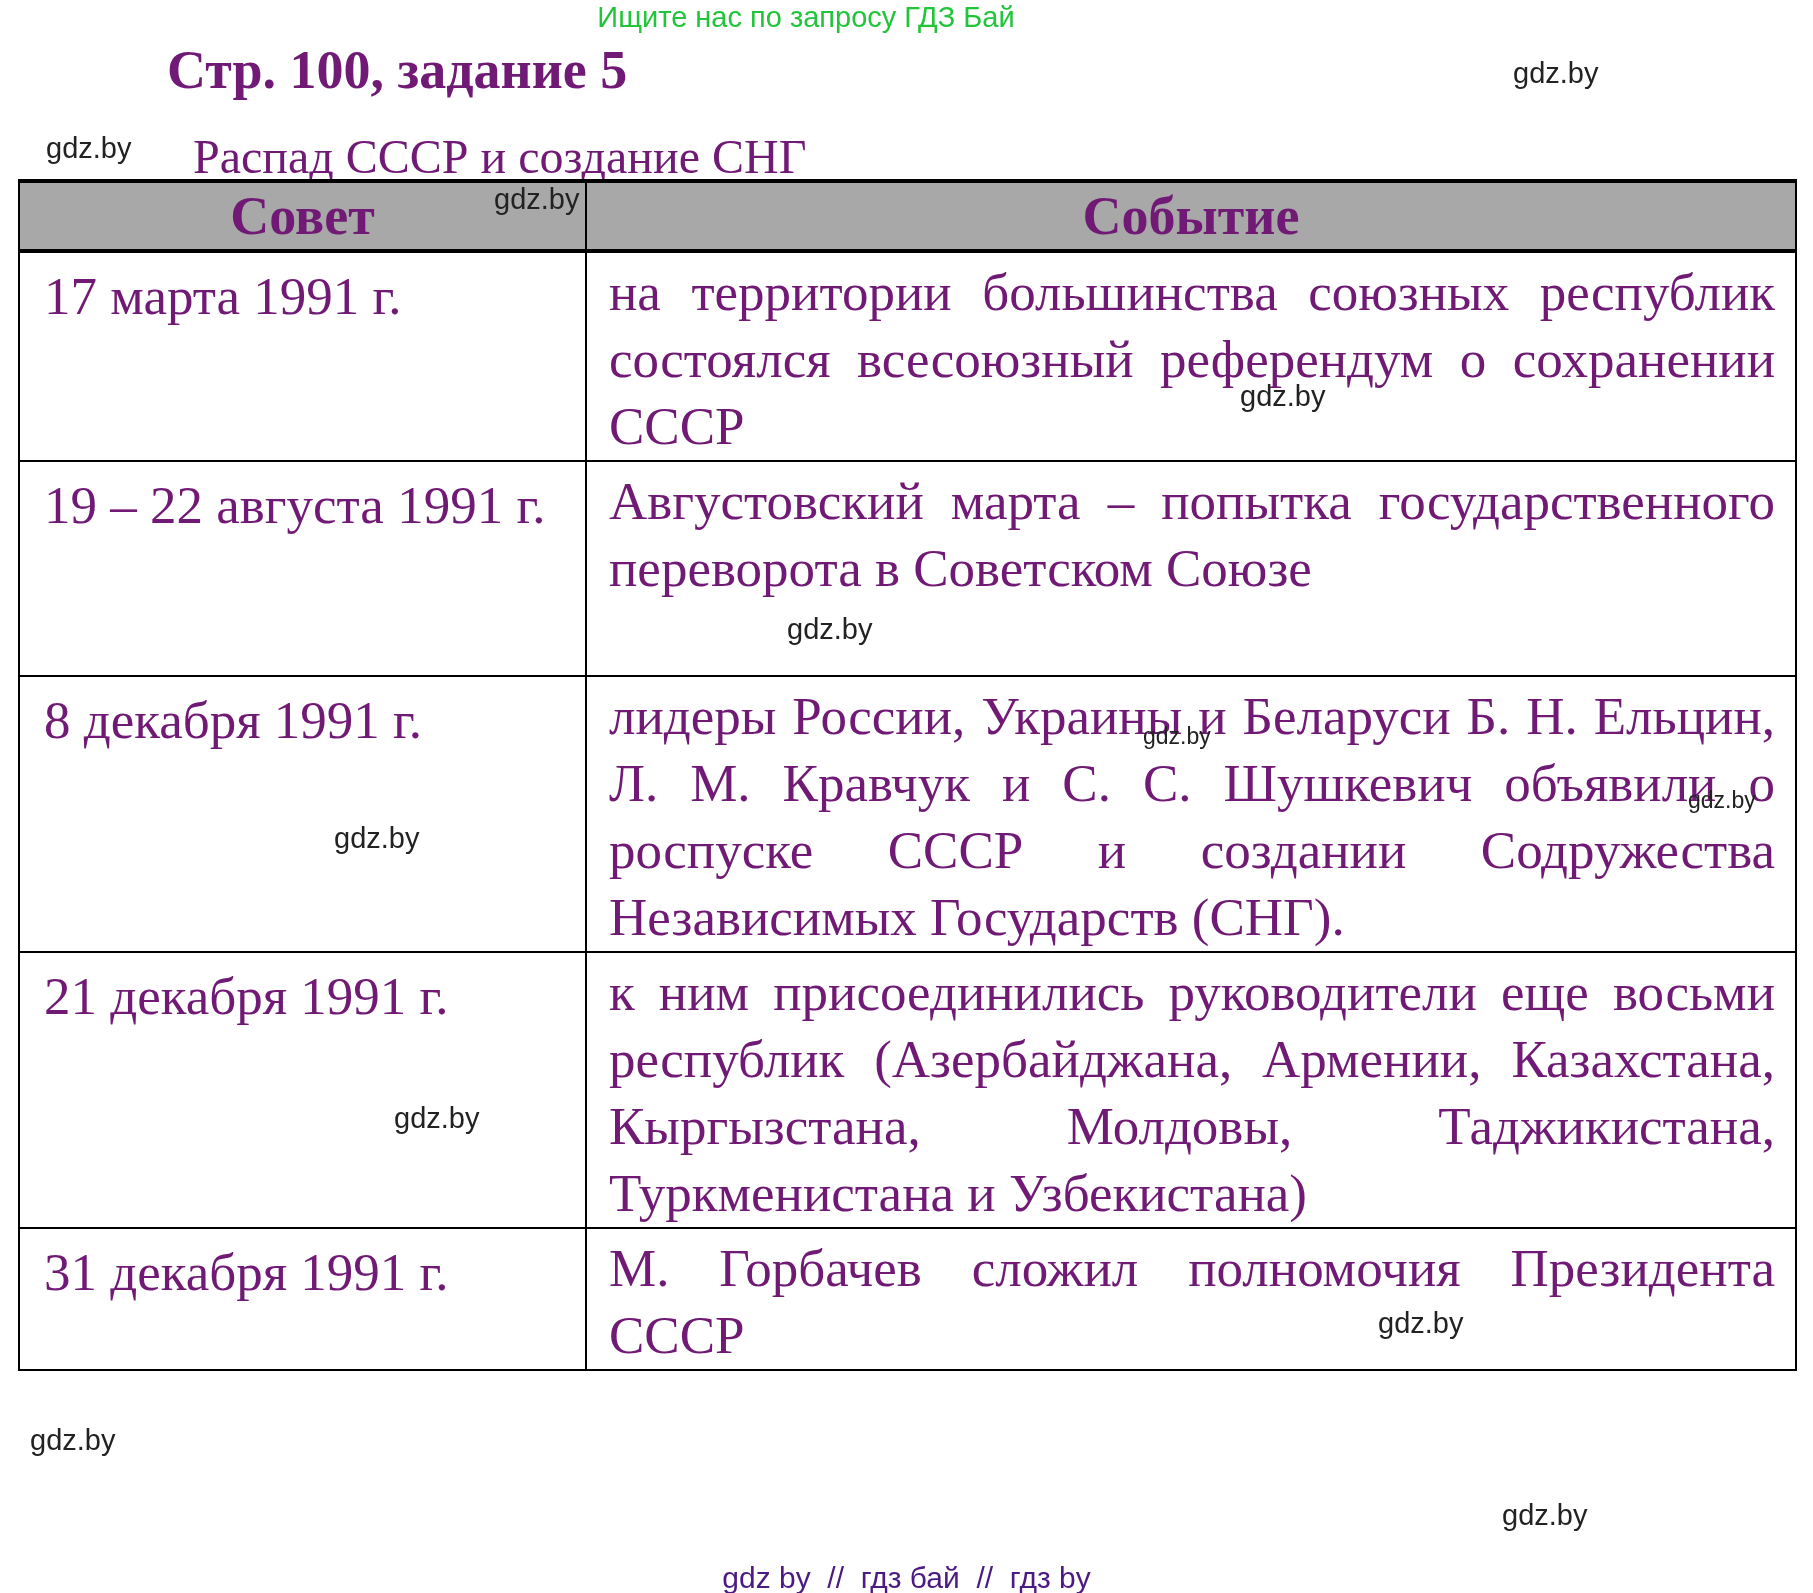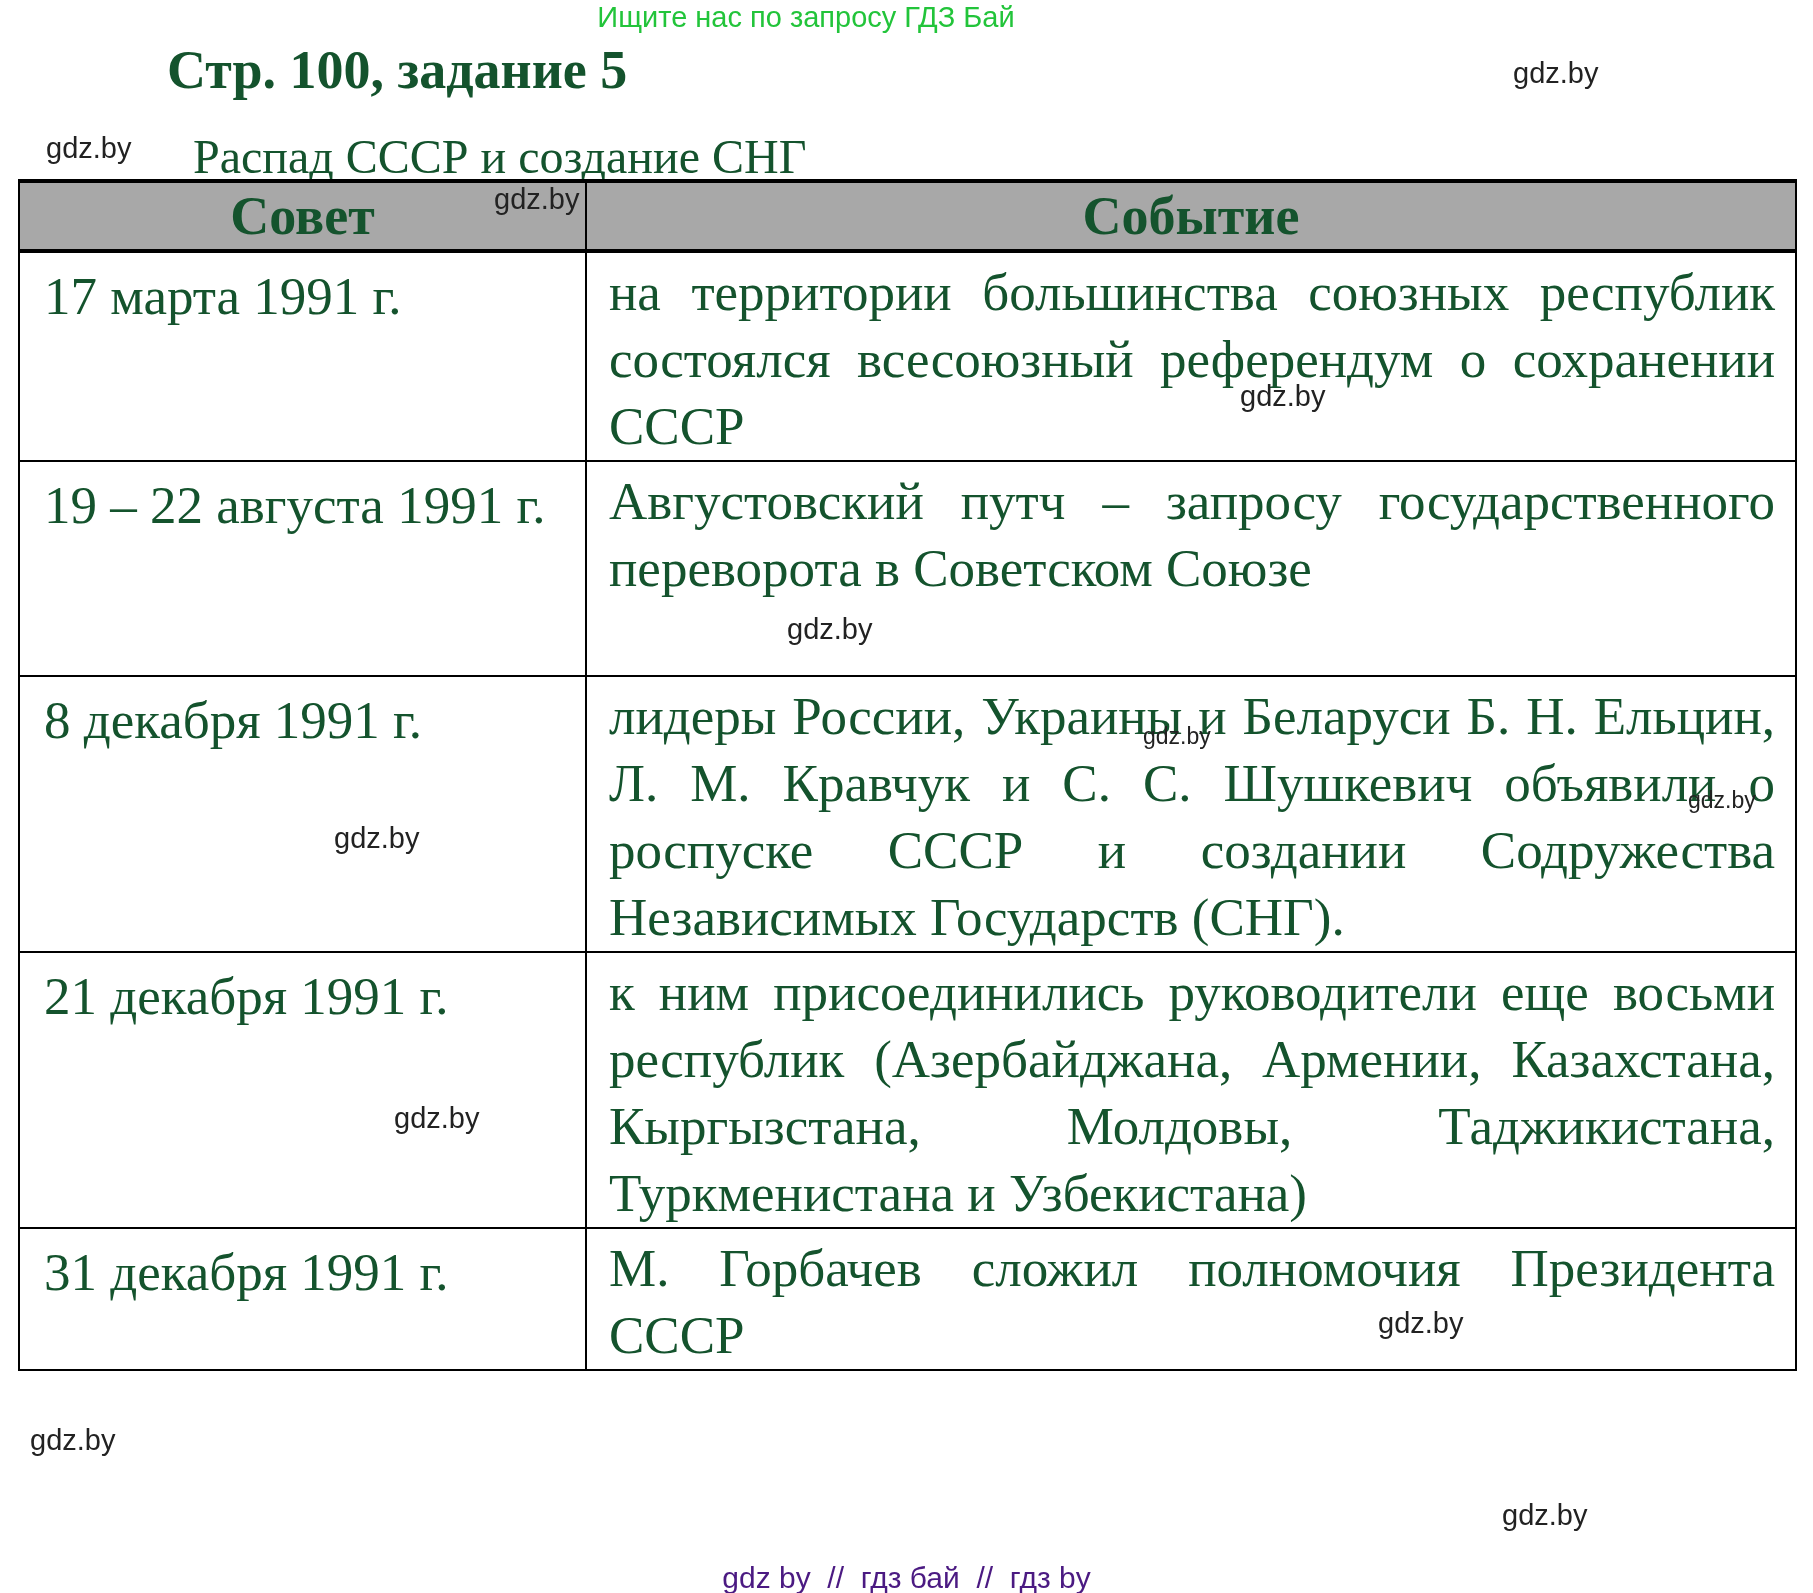--- a/index.html
+++ b/index.html
@@ -1,17 +1,17 @@
 <!DOCTYPE html>
 <html><head>
 <meta charset="utf-8">
 <style>
   html, body { margin:0; padding:0; background:#ffffff; }
   body { width:1813px; height:1593px; position:relative; overflow:hidden; }
-  .serif { font-family: "Liberation Serif", "DejaVu Serif", serif; color:#14532d; }
+  .serif { font-family: "Liberation Serif", "DejaVu Serif", serif; color:#701a75; }
   .sans { font-family: "Liberation Sans", "DejaVu Sans", sans-serif; }
   .banner { position:absolute; top:0; left:0; width:1612px; text-align:center; font-size:29px; line-height:34px; color:#22c43a; }
   .title { position:absolute; left:167px; top:38px; font-size:54px; font-weight:bold; line-height:64px; }
   .subtitle { position:absolute; left:167px; top:124px; font-size:48px; line-height:66px;margin-left:26px; }
   .wm { position:absolute; font-size:29px; color:#222; line-height:30px; white-space:nowrap; }
   table.grid { position:absolute; left:18px; top:179px; width:1777px; border-collapse:collapse; table-layout:fixed; }
   table.grid td, table.grid th { border:2px solid #000; vertical-align:top; padding:0; }
   table.grid thead th { background:#a8a8a8; height:66px; font-size:54px; font-weight:bold; text-align:center; line-height:66px; border-top:4px solid #000; border-bottom:4px solid #000; }
   table.grid col.c1 { width:567px; }
   table.grid col.c2 { width:1210px; }
@@ -40,21 +40,21 @@
       <th>Событие</th>
     </tr>
   </thead>
   <tbody>
     <tr class="r1">
       <td class="date">17 марта 1991 г.</td>
       <td class="event">на территории большинства союзных республик состоялся всесоюзный референдум о сохранении СССР</td>
     </tr>
     <tr class="r2">
       <td class="date">19 – 22 августа 1991 г.</td>
-      <td class="event">Августовский путч – запросу государственного переворота в Советском Союзе</td>
+      <td class="event">Августовский марта – попытка государственного переворота в Советском Союзе</td>
     </tr>
     <tr class="r3">
       <td class="date">8 декабря 1991 г.</td>
       <td class="event">лидеры России, Украины и Беларуси Б. Н. Ельцин, Л. М. Кравчук и С. С. Шушкевич объявили о роспуске СССР и создании Содружества Независимых Государств (СНГ).</td>
     </tr>
     <tr class="r4">
       <td class="date">21 декабря 1991 г.</td>
       <td class="event">к ним присоединились руководители еще восьми республик (Азербайджана, Армении, Казахстана, Кыргызстана, Молдовы, Таджикистана, Туркменистана и Узбекистана)</td>
     </tr>
     <tr class="r5">

